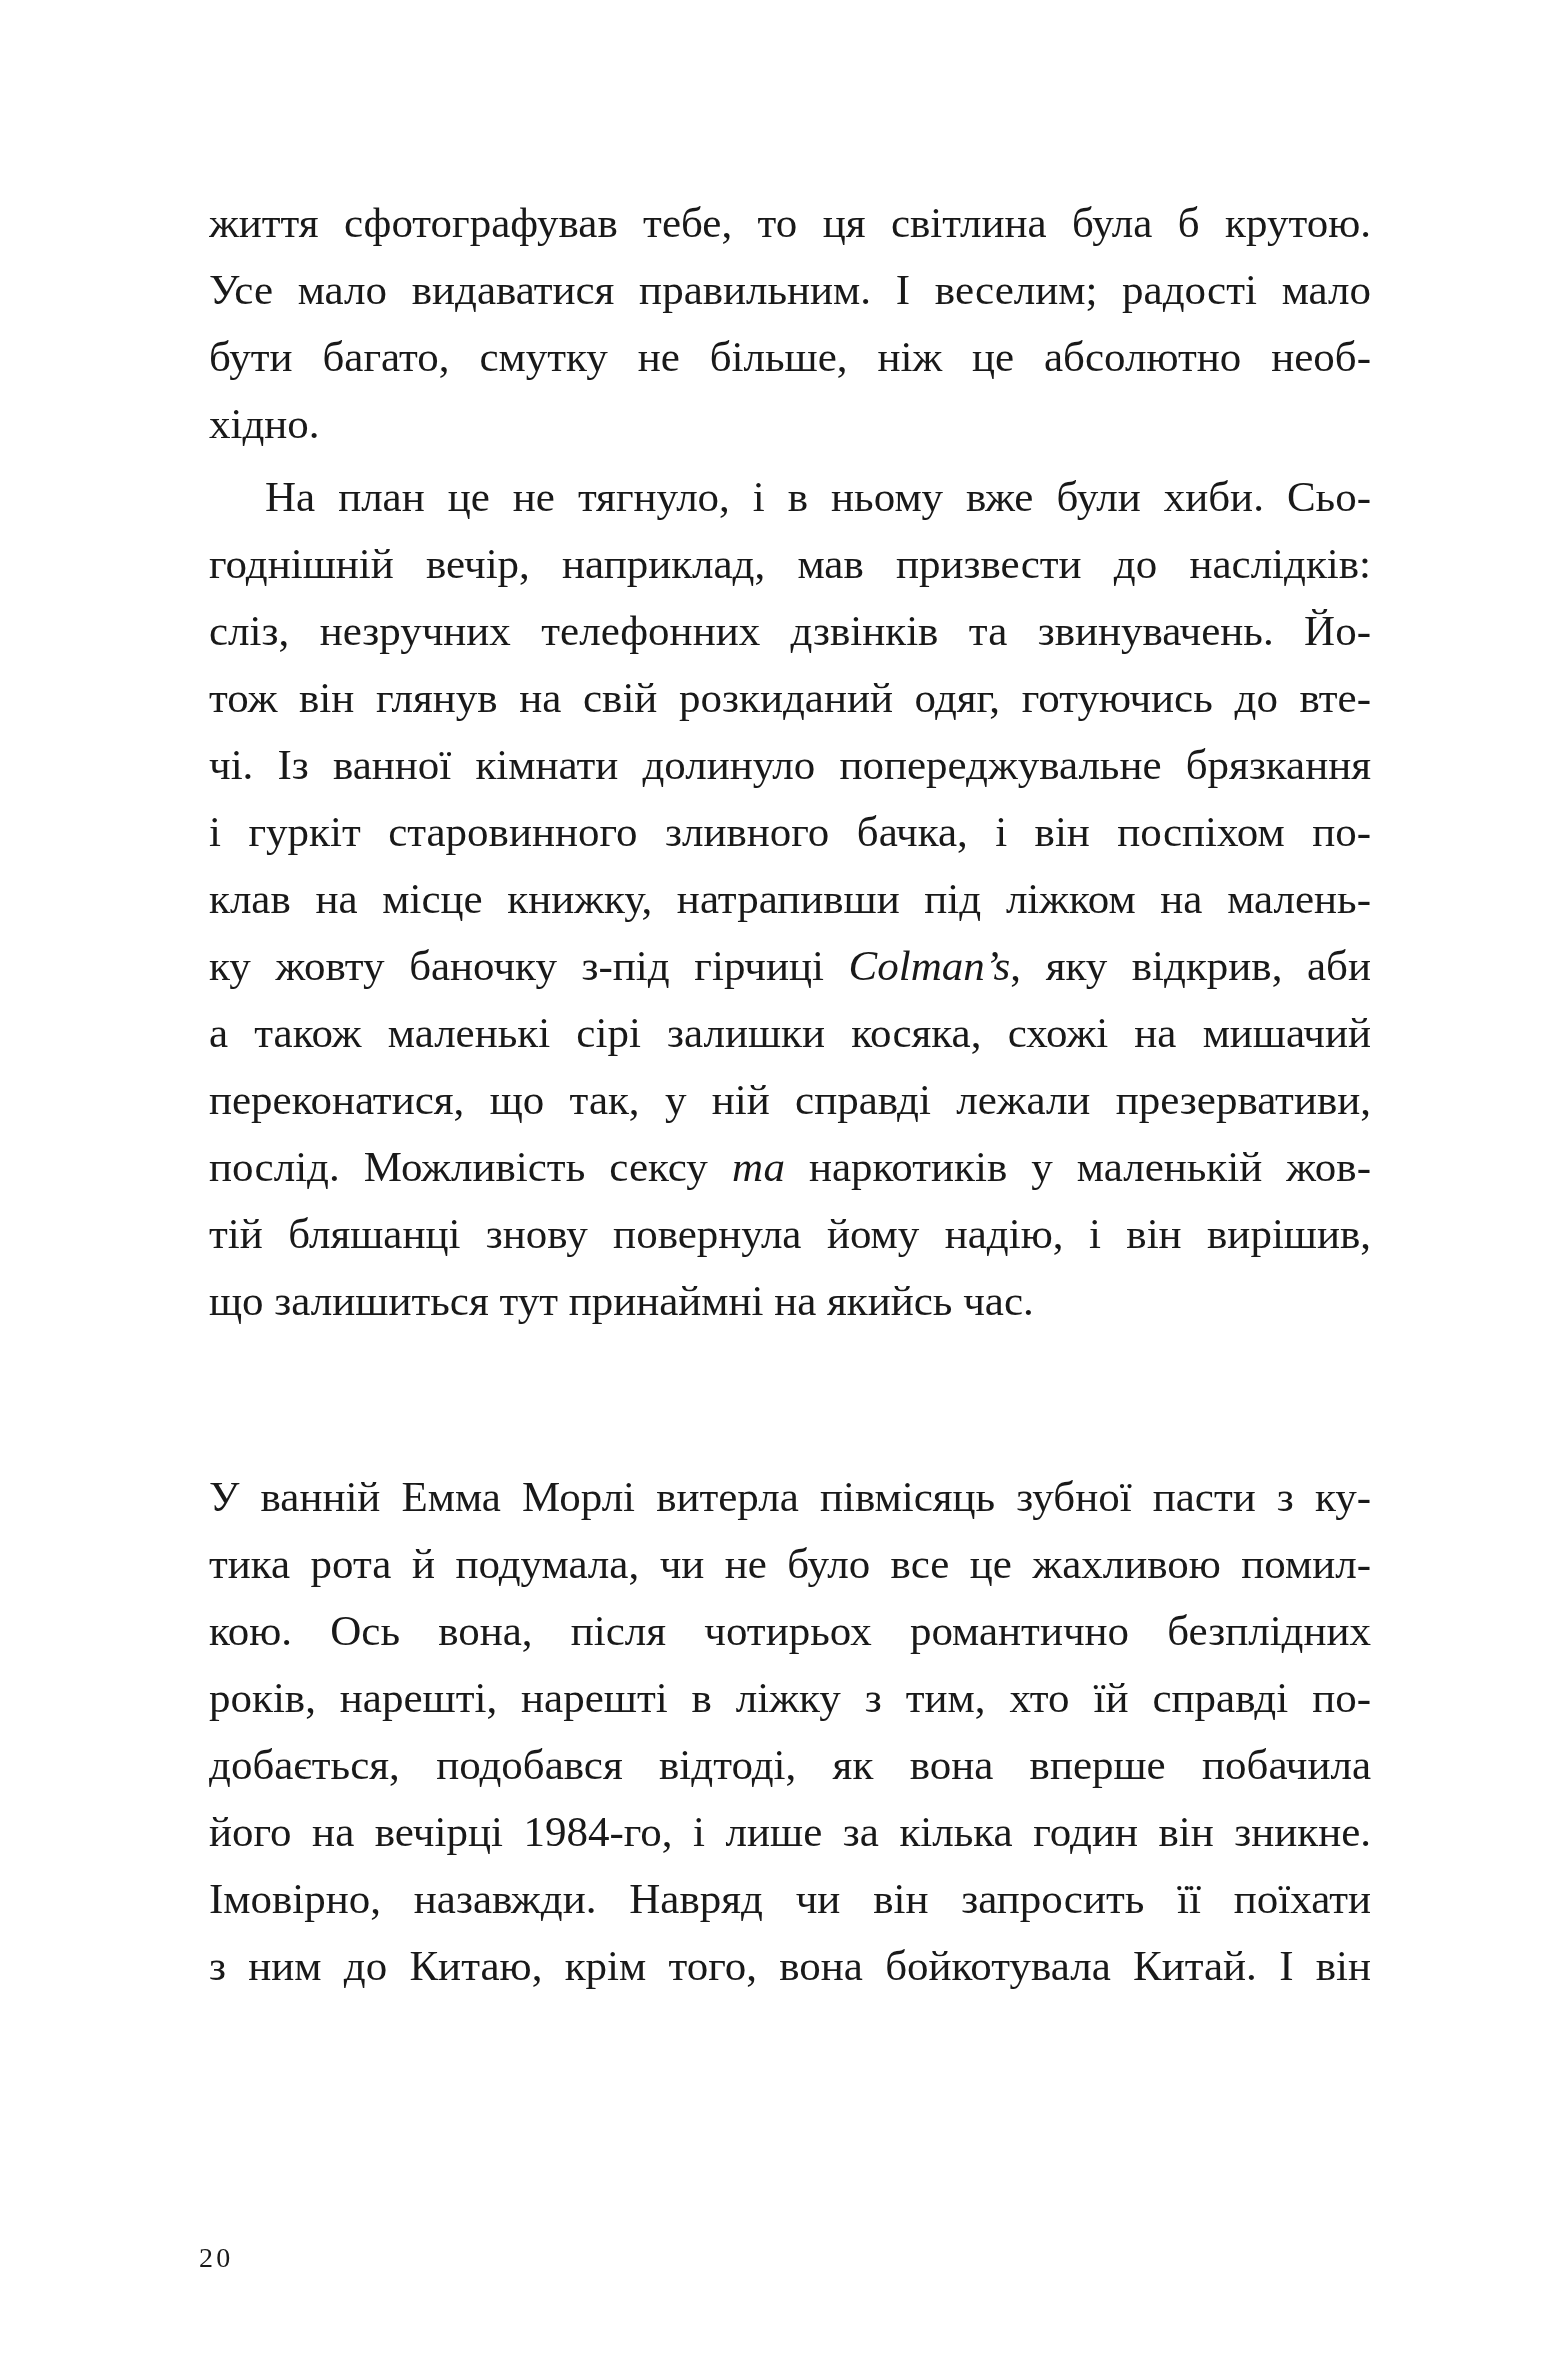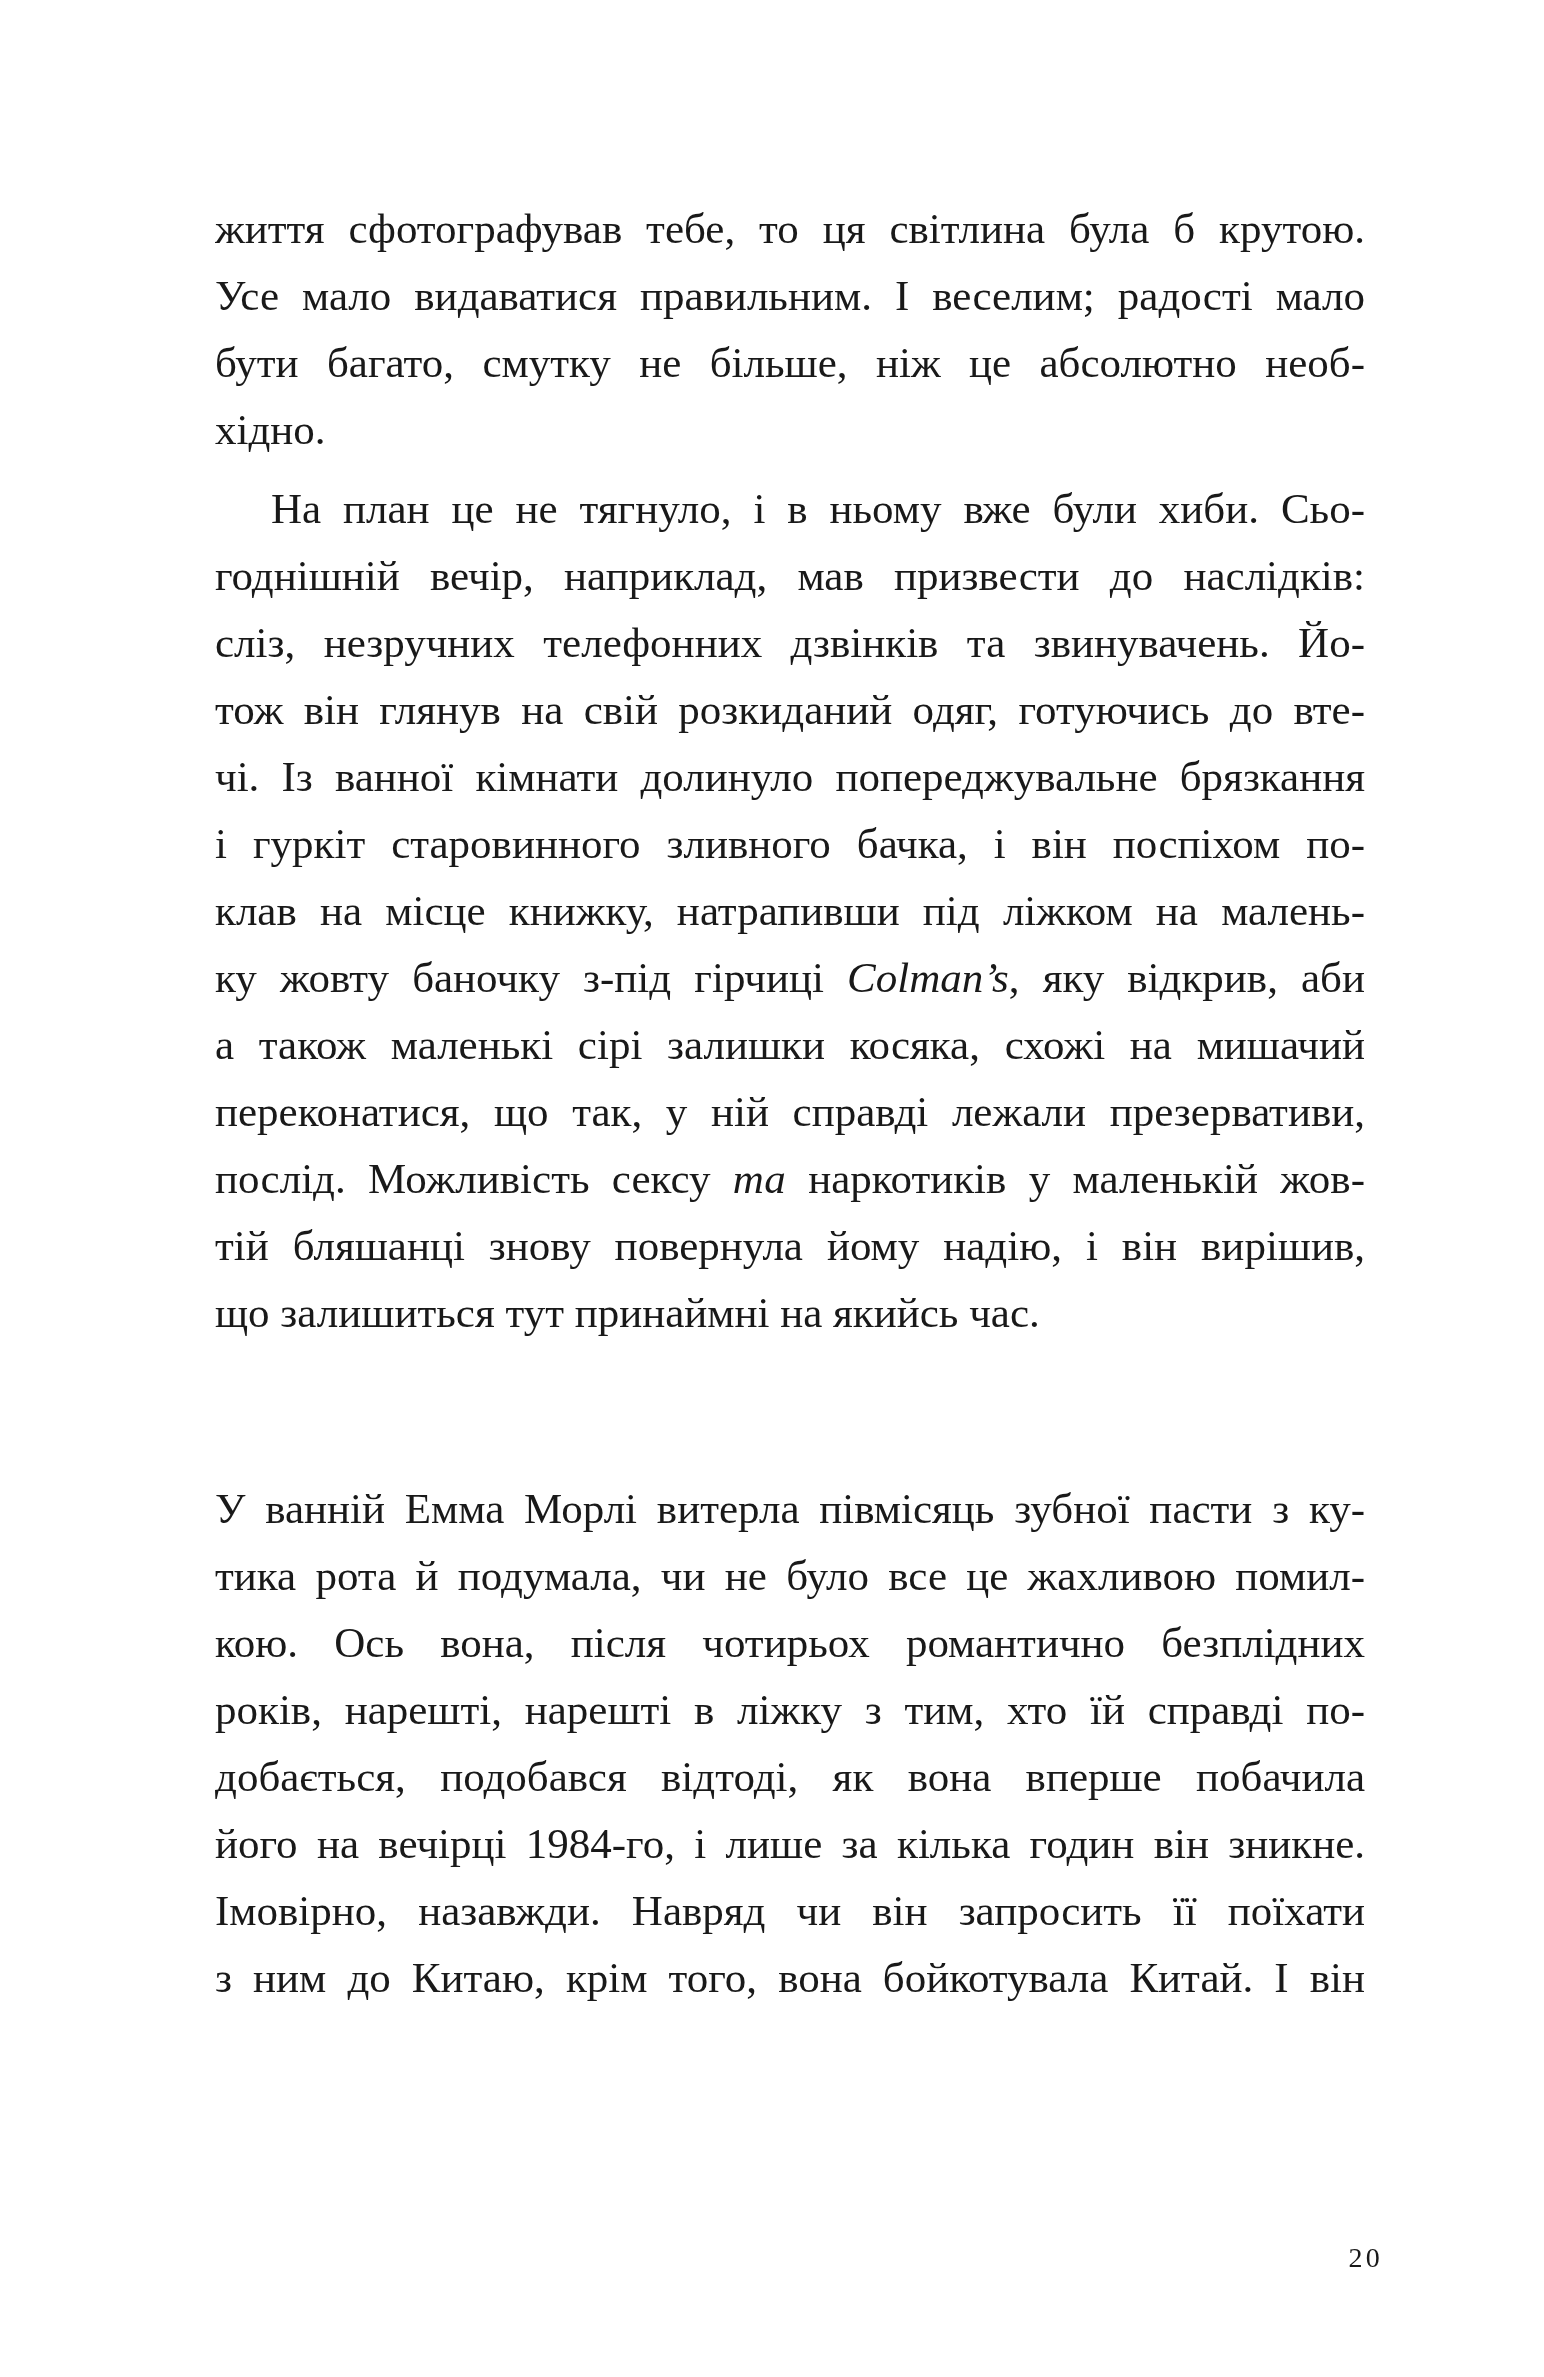--- a/index.html
+++ b/index.html
@@ -15,42 +15,42 @@
     font-family: "Liberation Serif", serif;
     color: #191919;
     overflow: hidden;
   }
   .text-block {
     position: absolute;
     left: 203px;
     top: 183px;
     width: 1174px;
   }
-  .par { margin: 12px; padding: 0; }
+  .par { margin: 6px; padding: 0; }
   .par.gap { margin-top: 129px; }
   .par.indent .line:first-child { text-indent: 56px; }
   .line {
     font-size: 43px;
     line-height: 67px;
     height: 67px;
     overflow: hidden;
     text-align: justify;
     text-align-last: justify;
     white-space: normal;
   }
   .line.no-just {
     text-align-last: left;
   }
   .line em { font-style: italic; }
   .page-number {
     position: absolute;
-    left: 209px;
+    left: 199px;
     top: 2242px;
     width: 1174px;
-    text-align: right;
+    text-align: left;
     font-size: 28px;
     line-height: 32px;
     letter-spacing: 3.2px;
   }
 </style>
 </head>
 <body>
 
 <div class="page" style="background: rgb(255, 255, 255); color: rgb(25, 25, 25);">
   <div class="text-block">

